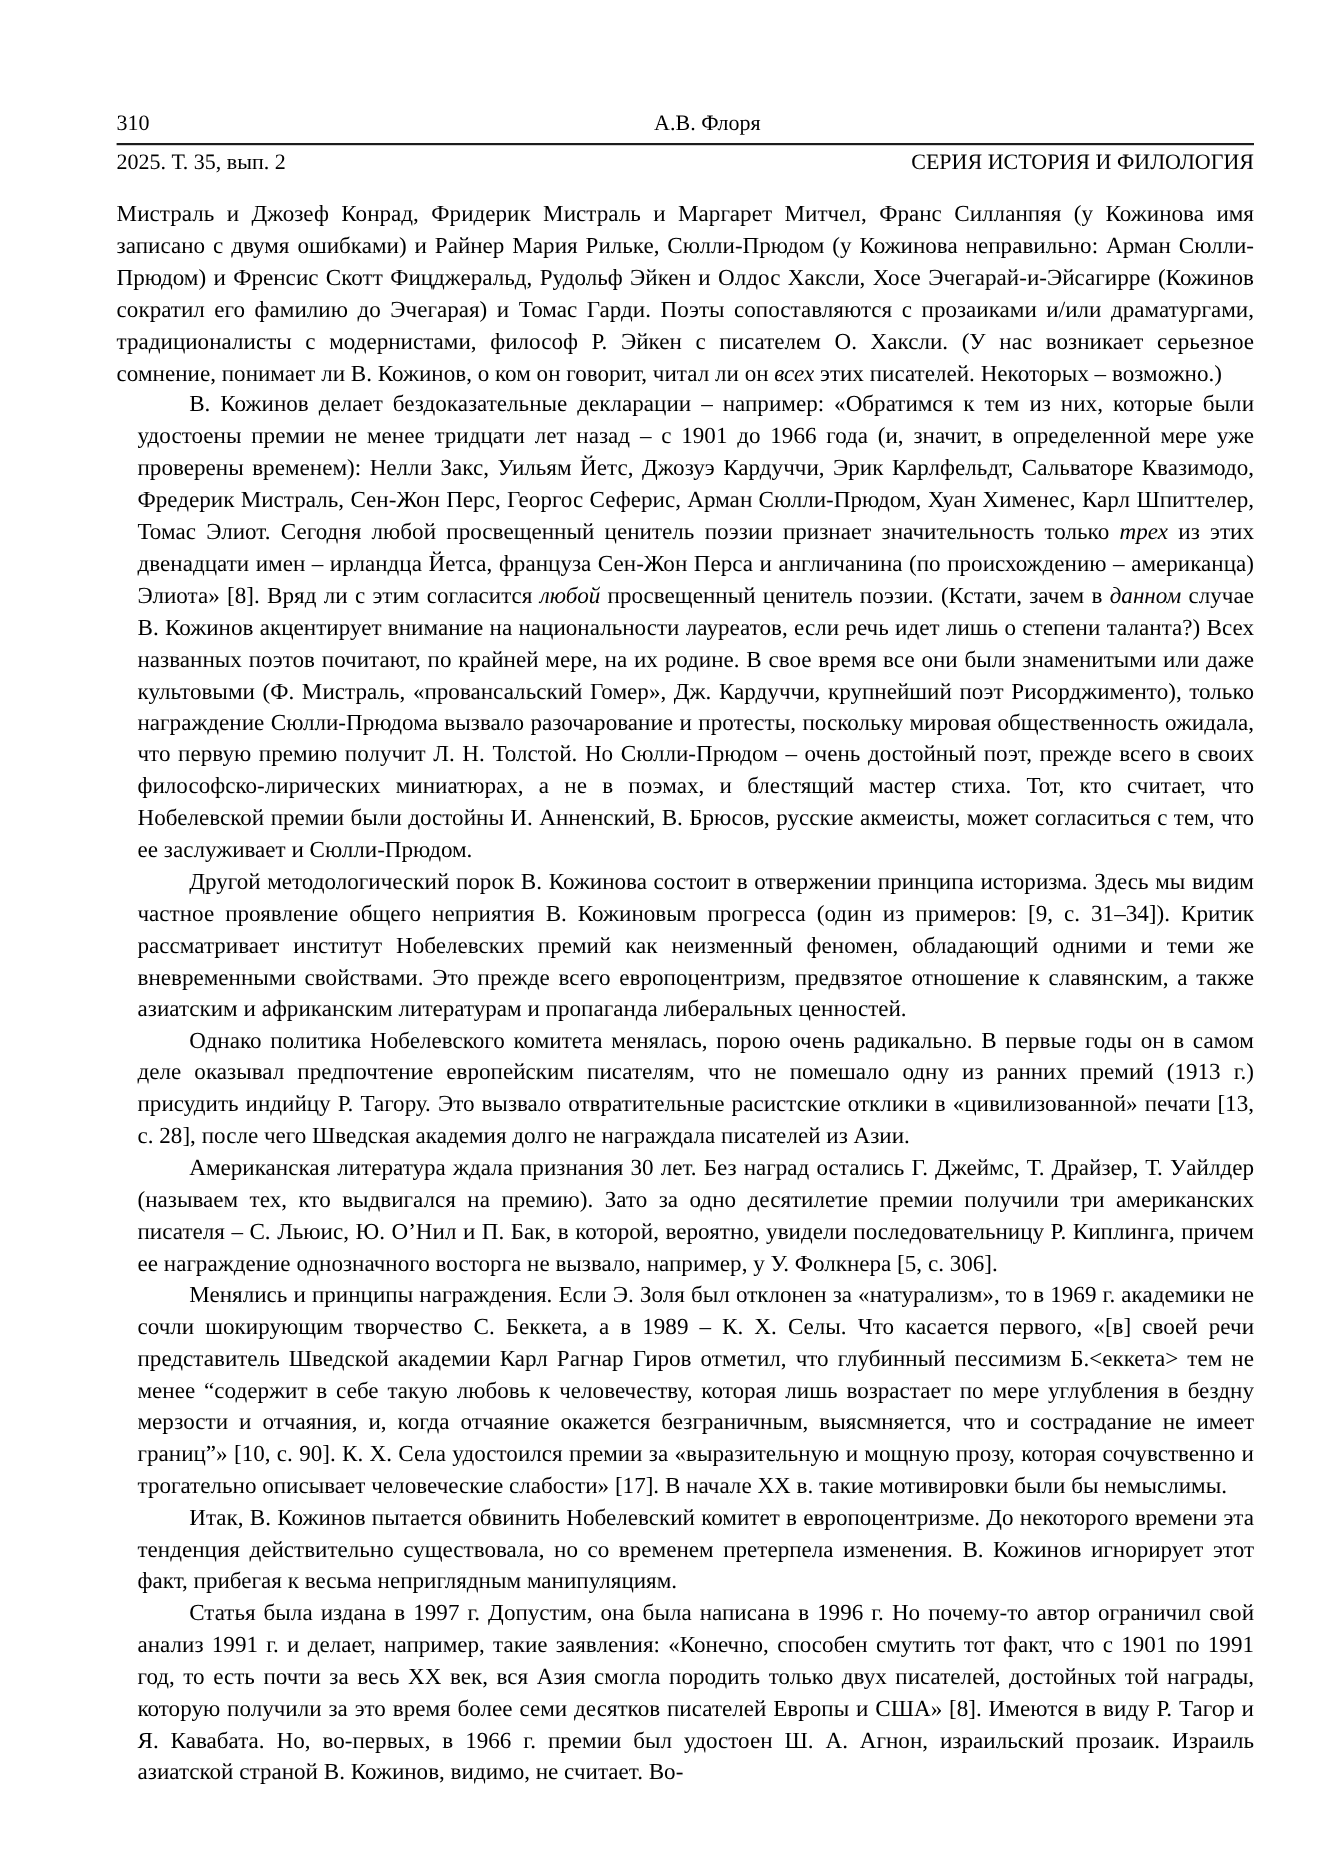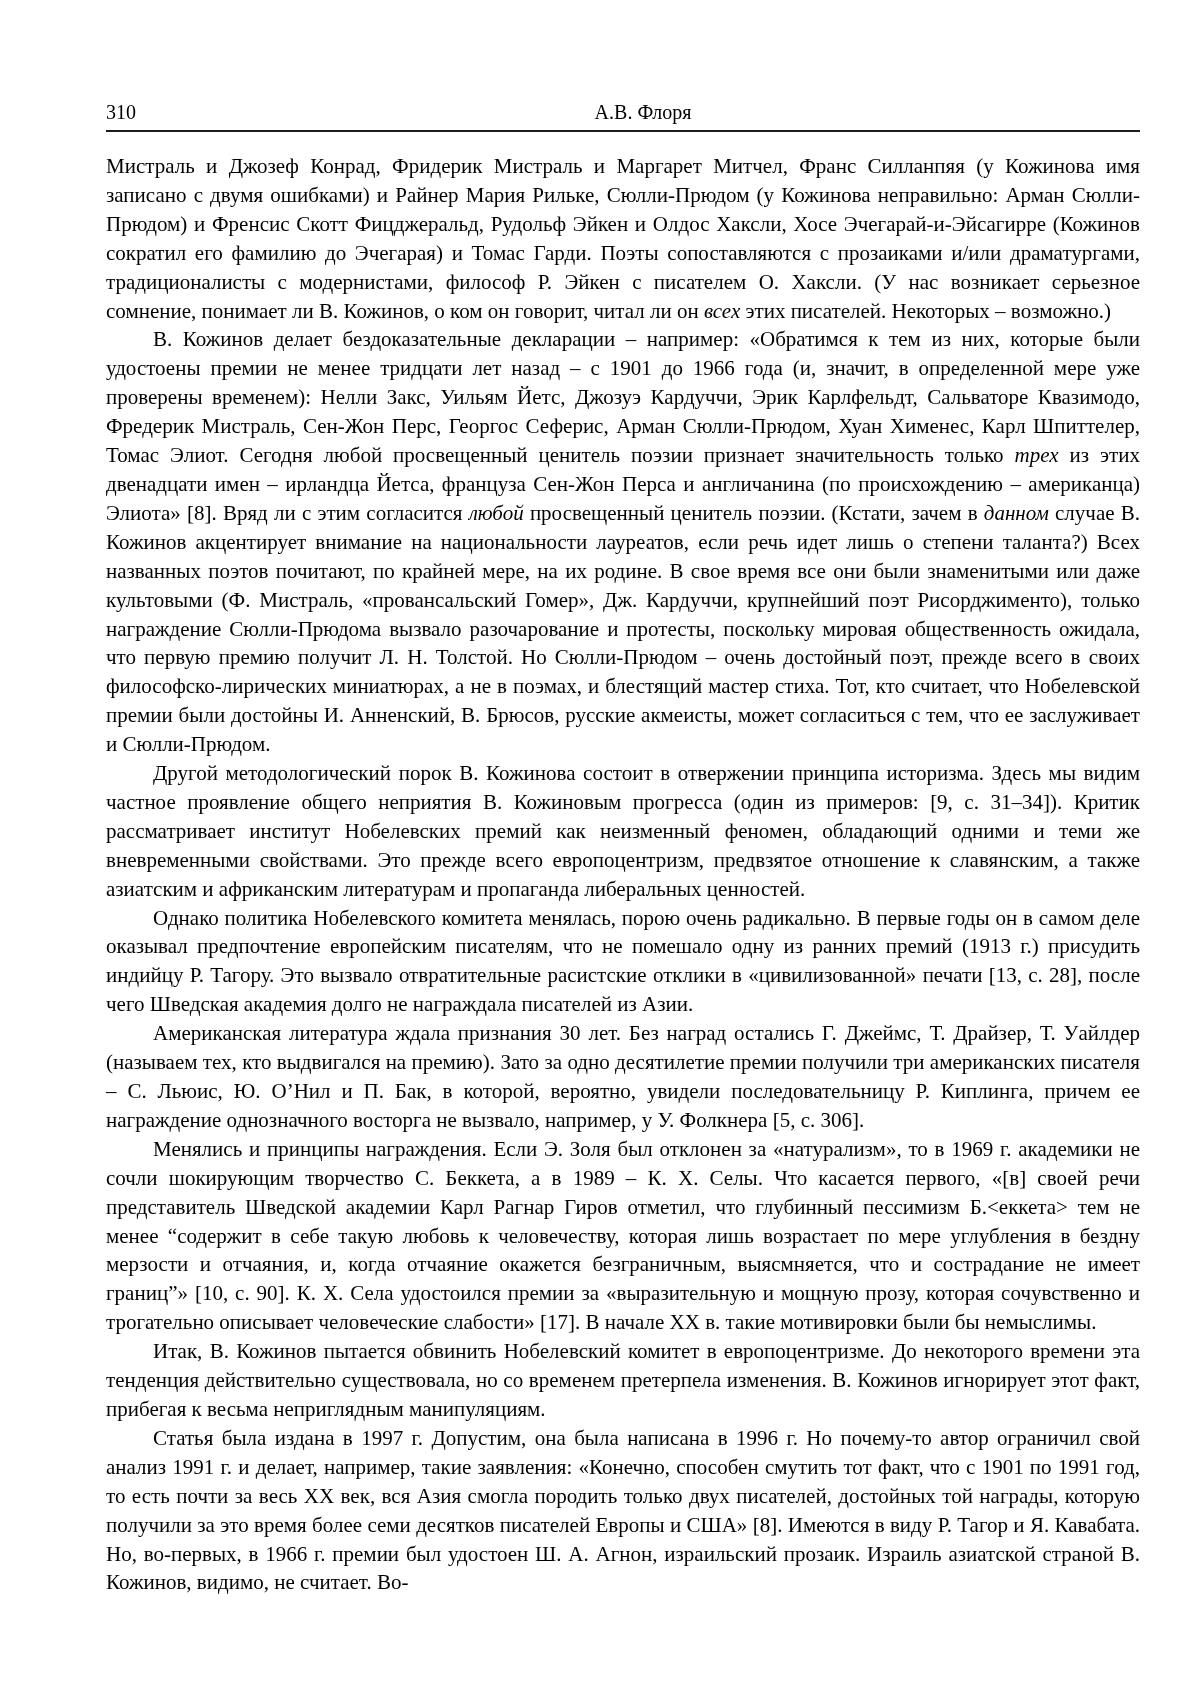--- a/index.html
+++ b/index.html
@@ -45,35 +45,40 @@
     font-size: 21px;
     line-height: 28.9px;
     text-align: justify;
   }
   main.article p {
     margin: 0;
     padding: 0;
   }
   main.article p.indent {
     text-indent: 47px;
+    margin-left: 19px;
   }
   main.article em {
   }
 </style>
 </head>
 <body>
 
 <div class="page">
   <header>
     <div class="header-row1">
       <span class="pg-num">310</span>
       <span class="author">А.В. Флоря</span>
       <span></span>
     </div>
     <hr class="header-rule">
+    <div class="header-row2">
+      <span>2025. Т. 35, вып. 2</span>
+      <span>СЕРИЯ ИСТОРИЯ И ФИЛОЛОГИЯ</span>
+    </div>
   </header>
 
   <main class="article">
       <p class=""><span>Мистраль и Джозеф Конрад, Фридерик Мистраль и Маргарет Митчел, Франс Силланпяя (у Кожинова имя записано с двумя ошибками) и Райнер Мария Рильке, Сюлли-Прюдом (у Кожинова неправильно: Арман Сюлли-Прюдом) и Френсис Скотт Фицджеральд, Рудольф Эйкен и Олдос Хаксли, Хосе Эчегарай-и-Эйсагирре (Кожинов сократил его фамилию до Эчегарая) и Томас Гарди. Поэты сопоставляются с прозаиками и/или драматургами, традиционалисты с модернистами, философ Р. Эйкен с писателем О. Хаксли. (У нас возникает серьезное сомнение, понимает ли В. Кожинов, о ком он говорит, читал ли он </span><em>всех</em><span> этих писателей. Некоторых – возможно.)</span></p>
       <p class="indent"><span>В. Кожинов делает бездоказательные декларации – например: «Обратимся к тем из них, которые были удостоены премии не менее тридцати лет назад – с 1901 до 1966 года (и, значит, в определенной мере уже проверены временем): Нелли Закс, Уильям Йетс, Джозуэ Кардуччи, Эрик Карлфельдт, Сальваторе Квазимодо, Фредерик Мистраль, Сен-Жон Перс, Георгос Сеферис, Арман Сюлли-Прюдом, Хуан Хименес, Карл Шпиттелер, Томас Элиот. Сегодня любой просвещенный ценитель поэзии признает значительность только </span><em>трех</em><span> из этих двенадцати имен – ирландца Йетса, француза Сен-Жон Перса и англичанина (по происхождению – американца) Элиота» [8]. Вряд ли с этим согласится </span><em>любой</em><span> просвещенный ценитель поэзии. (Кстати, зачем в </span><em>данном</em><span> случае В. Кожинов акцентирует внимание на национальности лауреатов, если речь идет лишь о степени таланта?) Всех названных поэтов почитают, по крайней мере, на их родине. В свое время все они были знаменитыми или даже культовыми (Ф. Мистраль, «провансальский Гомер», Дж. Кардуччи, крупнейший поэт Рисорджименто), только награждение Сюлли-Прюдома вызвало разочарование и протесты, поскольку мировая общественность ожидала, что первую премию получит Л. Н. Толстой. Но Сюлли-Прюдом – очень достойный поэт, прежде всего в своих философско-лирических миниатюрах, а не в поэмах, и блестящий мастер стиха. Тот, кто считает, что Нобелевской премии были достойны И. Анненский, В. Брюсов, русские акмеисты, может согласиться с тем, что ее заслуживает и Сюлли-Прюдом.</span></p>
       <p class="indent"><span>Другой методологический порок В. Кожинова состоит в отвержении принципа историзма. Здесь мы видим частное проявление общего неприятия В. Кожиновым прогресса (один из примеров: [9, с. 31–34]). Критик рассматривает институт Нобелевских премий как неизменный феномен, обладающий одними и теми же вневременными свойствами. Это прежде всего европоцентризм, предвзятое отношение к славянским, а также азиатским и африканским литературам и пропаганда либеральных ценностей.</span></p>
       <p class="indent"><span>Однако политика Нобелевского комитета менялась, порою очень радикально. В первые годы он в самом деле оказывал предпочтение европейским писателям, что не помешало одну из ранних премий (1913 г.) присудить индийцу Р. Тагору. Это вызвало отвратительные расистские отклики в «цивилизованной» печати [13, с. 28], после чего Шведская академия долго не награждала писателей из Азии.</span></p>
       <p class="indent"><span>Американская литература ждала признания 30 лет. Без наград остались Г. Джеймс, Т. Драйзер, Т. Уайлдер (называем тех, кто выдвигался на премию). Зато за одно десятилетие премии получили три американских писателя – С. Льюис, Ю. О’Нил и П. Бак, в которой, вероятно, увидели последовательницу Р. Киплинга, причем ее награждение однозначного восторга не вызвало, например, у У. Фолкнера [5, с. 306].</span></p>
       <p class="indent"><span>Менялись и принципы награждения. Если Э. Золя был отклонен за «натурализм», то в 1969 г. академики не сочли шокирующим творчество С. Беккета, а в 1989 – К. Х. Селы. Что касается первого, «[в] своей речи представитель Шведской академии Карл Рагнар Гиров отметил, что глубинный пессимизм Б.&lt;еккета&gt; тем не менее “содержит в себе такую любовь к человечеству, которая лишь возрастает по мере углубления в бездну мерзости и отчаяния, и, когда отчаяние окажется безграничным, выясмняется, что и сострадание не имеет границ”» [10, с. 90]. К. Х. Села удостоился премии за «выразительную и мощную прозу, которая сочувственно и трогательно описывает человеческие слабости» [17]. В начале XX в. такие мотивировки были бы немыслимы.</span></p>
       <p class="indent"><span>Итак, В. Кожинов пытается обвинить Нобелевский комитет в европоцентризме. До некоторого времени эта тенденция действительно существовала, но со временем претерпела изменения. В. Кожинов игнорирует этот факт, прибегая к весьма неприглядным манипуляциям.</span></p>

